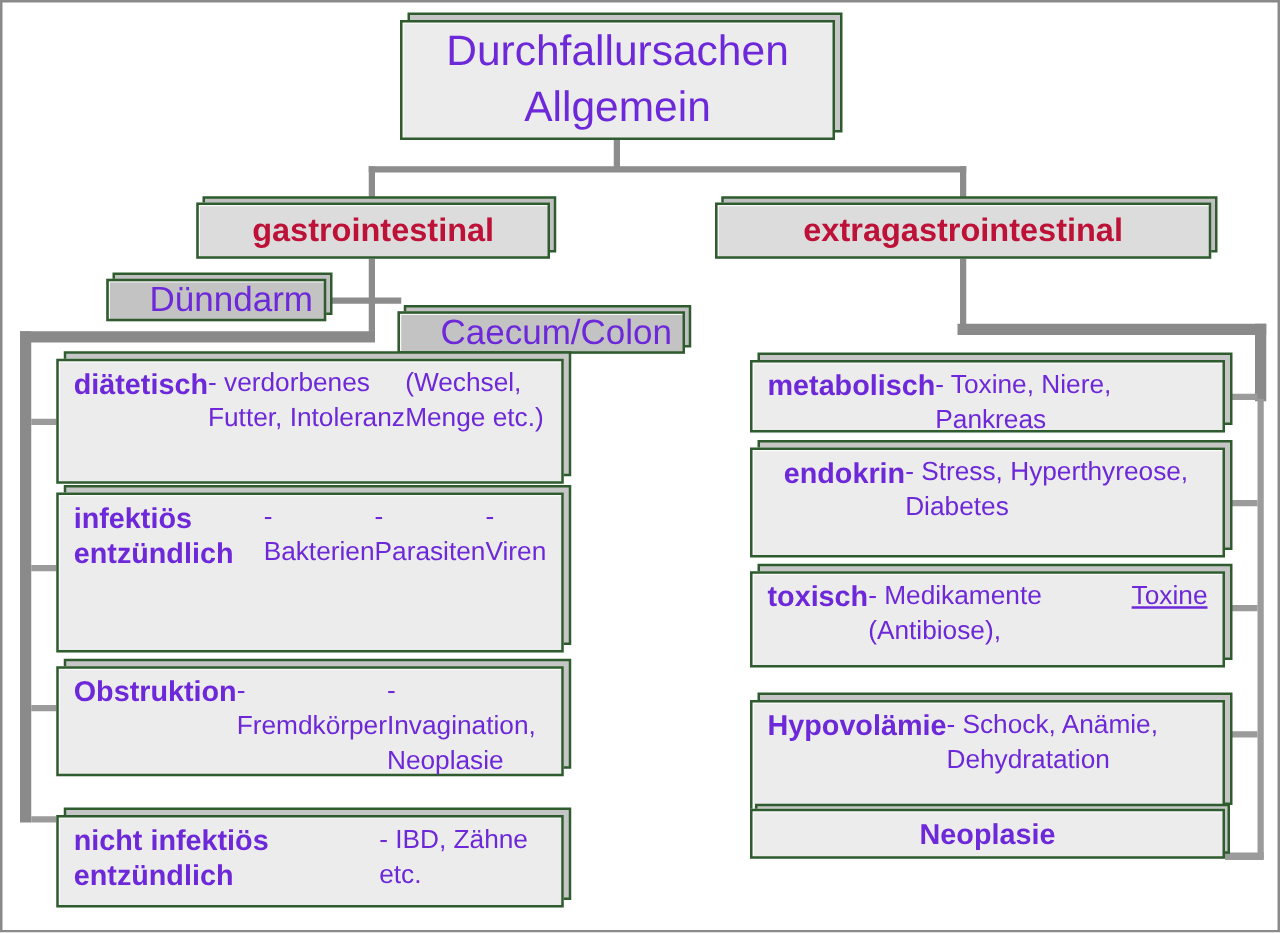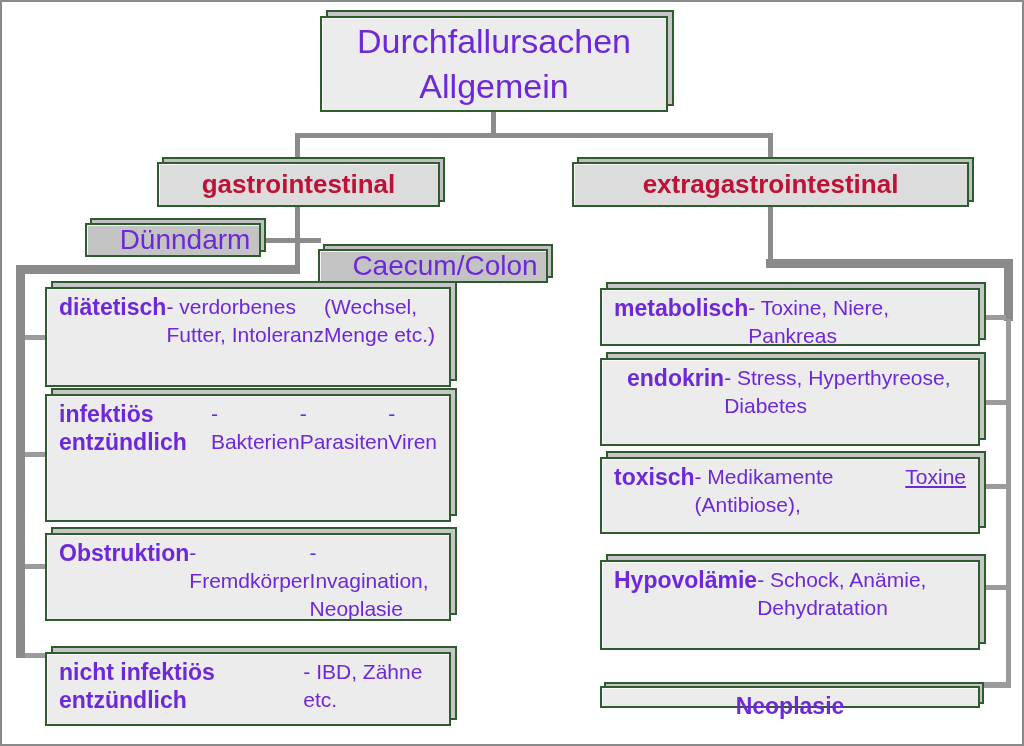--- a/index.html
+++ b/index.html
@@ -115,17 +115,17 @@
   </div>
   <div class="box node" style="left:598px;top:455px;width:380px;height:77px;">
     <div class="node-header">toxisch</div>
     <div class="node-line">- Medikamente (Antibiose),</div>
     <div class="node-line indent">Toxine</div>
   </div>
   <div class="box node" style="left:598px;top:558px;width:380px;height:90px;">
     <div class="node-header">Hypovolämie</div>
     <div class="node-line">- Schock, Anämie, Dehydratation</div>
   </div>
-  <div class="box flat node" style="left:598px;top:684px;width:380px;height:22px;">
+  <div class="box flat node" style="left:598px;top:645px;width:380px;height:40px;">
     <div class="node-header">Neoplasie</div>
   </div>
 
 </div>
 
 </body></html>

